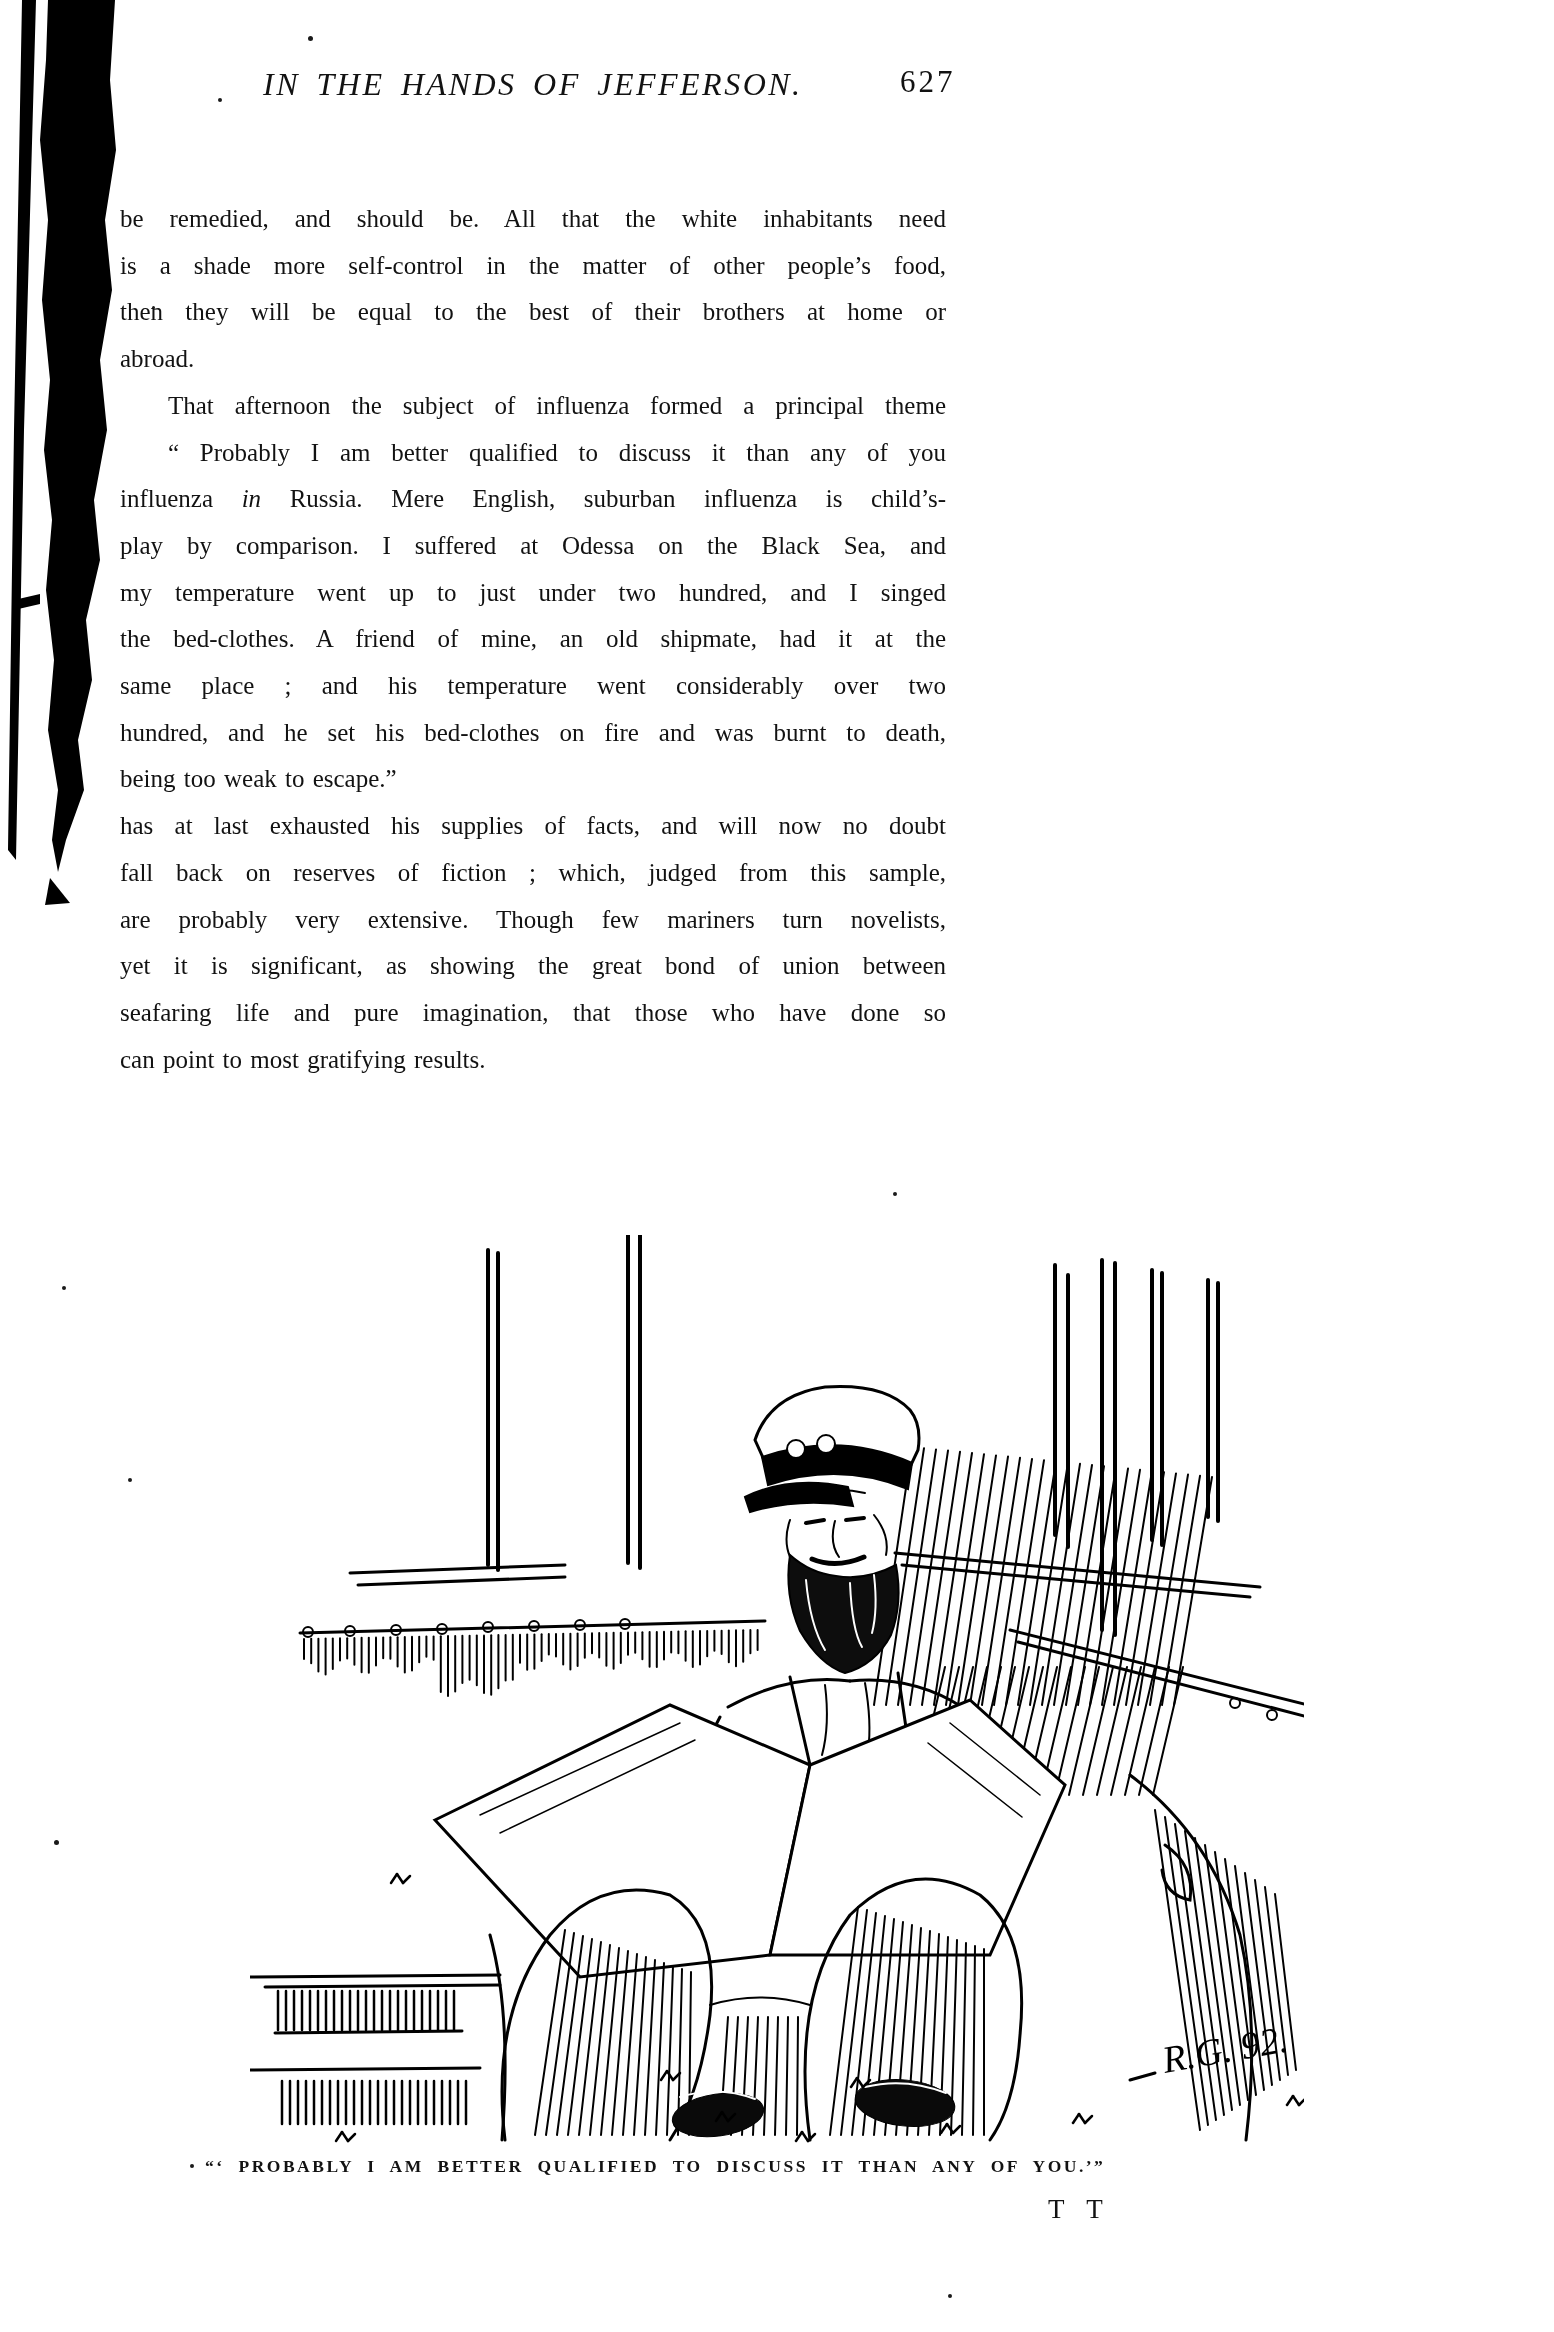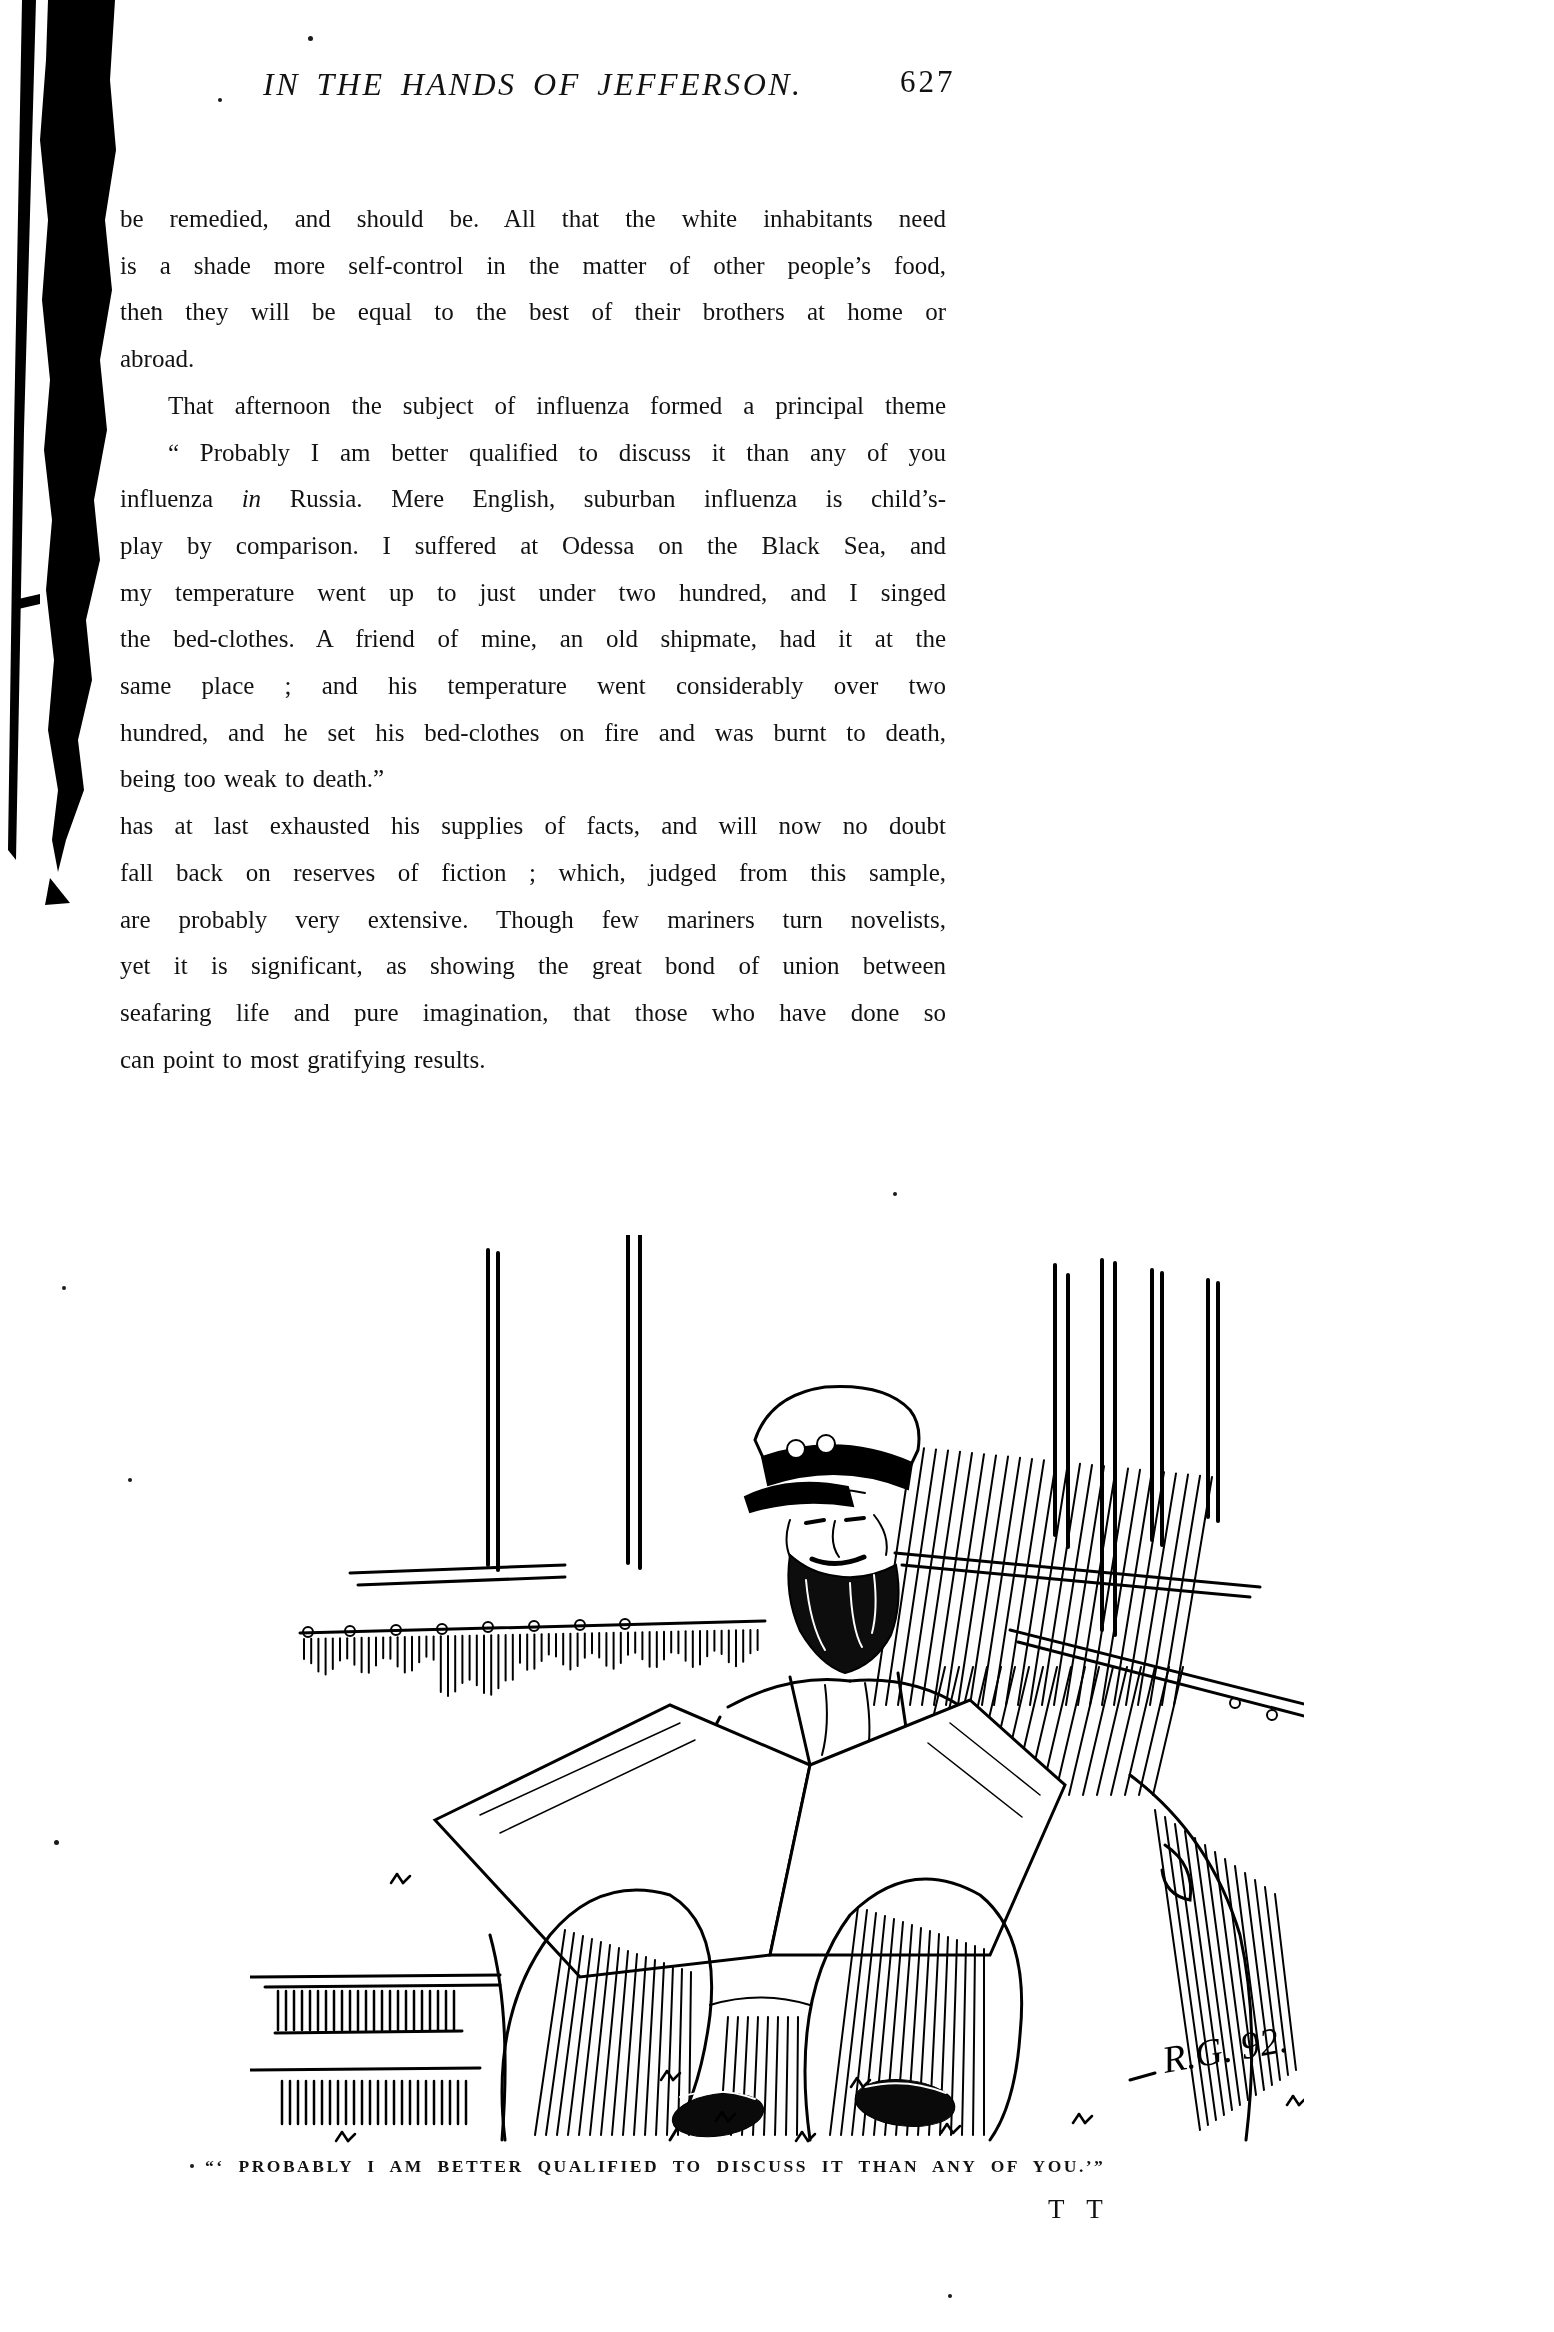--- a/index.html
+++ b/index.html
@@ -69,21 +69,21 @@
       <div class="line">then they will be equal to the best of their brothers at home or</div>
       <div class="line last">abroad.</div>
       <div class="line indent">That afternoon the subject of influenza formed a principal theme</div>
       <div class="line indent">“ Probably I am better qualified to discuss it than any of you</div>
       <div class="line"><span>influenza </span><span class="it">in</span><span> Russia.  Mere English, suburban influenza is child’s-</span></div>
       <div class="line">play by comparison.  I suffered at Odessa on the Black Sea, and</div>
       <div class="line">my temperature went up to just under two hundred, and I singed</div>
       <div class="line">the bed-clothes.  A friend of mine, an old shipmate, had it at the</div>
       <div class="line">same place ; and his temperature went considerably over two</div>
       <div class="line">hundred,  and he set his bed-clothes on fire and was burnt to death,</div>
-      <div class="line last">being too weak to death.”</div>
+      <div class="line last">being too weak to escape.”</div>
       <div class="line">has at last exhausted his supplies of facts, and will now no doubt</div>
       <div class="line">fall back on reserves of fiction ; which, judged from this sample,</div>
       <div class="line">are probably very extensive.  Though few mariners turn novelists,</div>
       <div class="line">yet it is significant, as showing the great bond of union between</div>
       <div class="line">seafaring life and pure imagination, that those who have done so</div>
       <div class="line last">can point to most gratifying results.</div>
     </div>
 
   <svg class="illustration" id="illu" viewBox="0 0 1060 915" fill="none" stroke="#000" stroke-linecap="round" aria-hidden="true">
 

